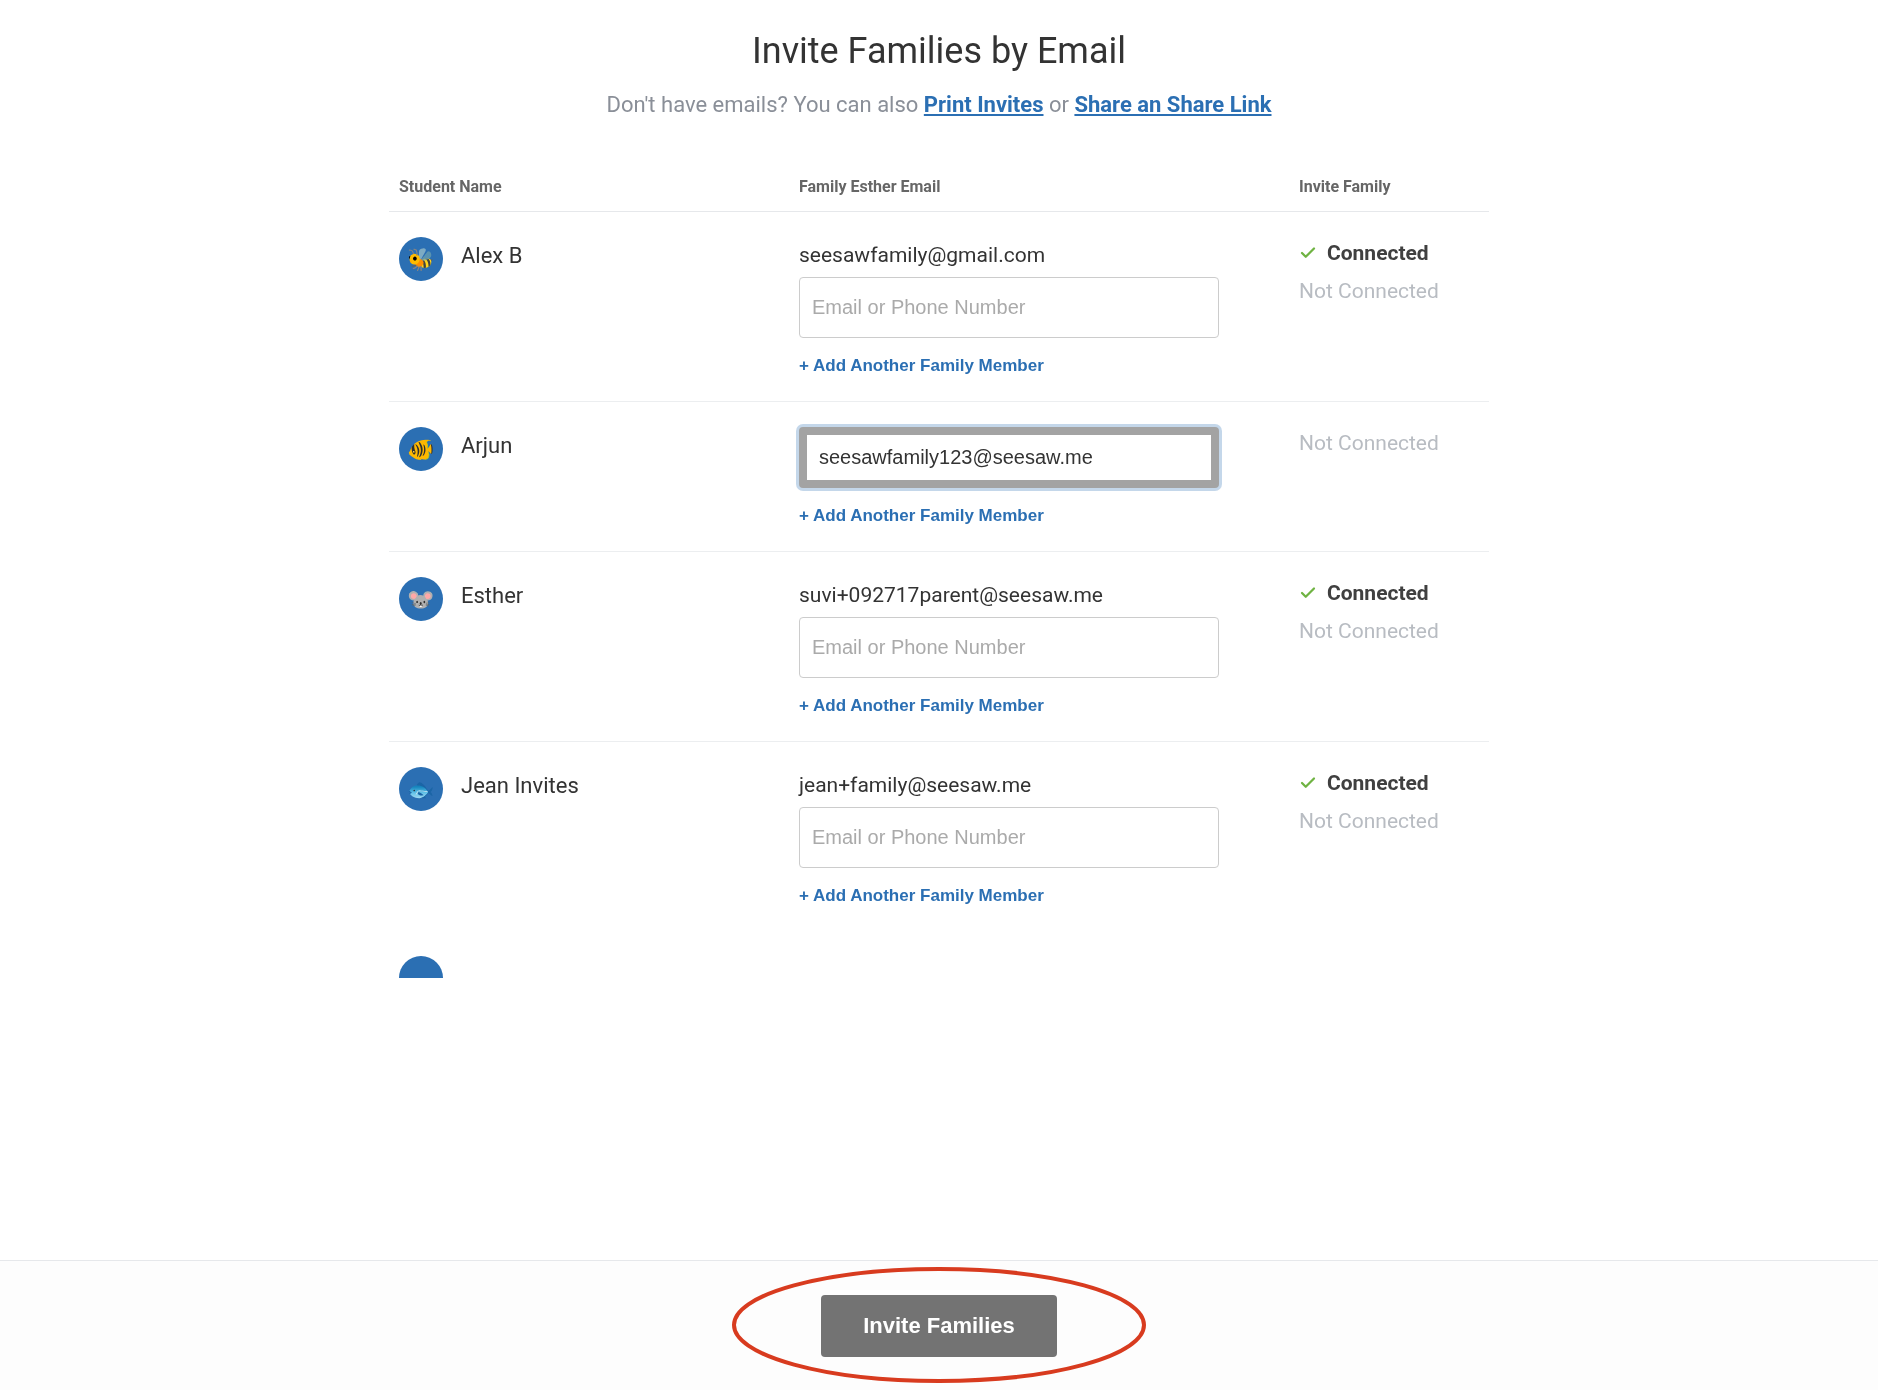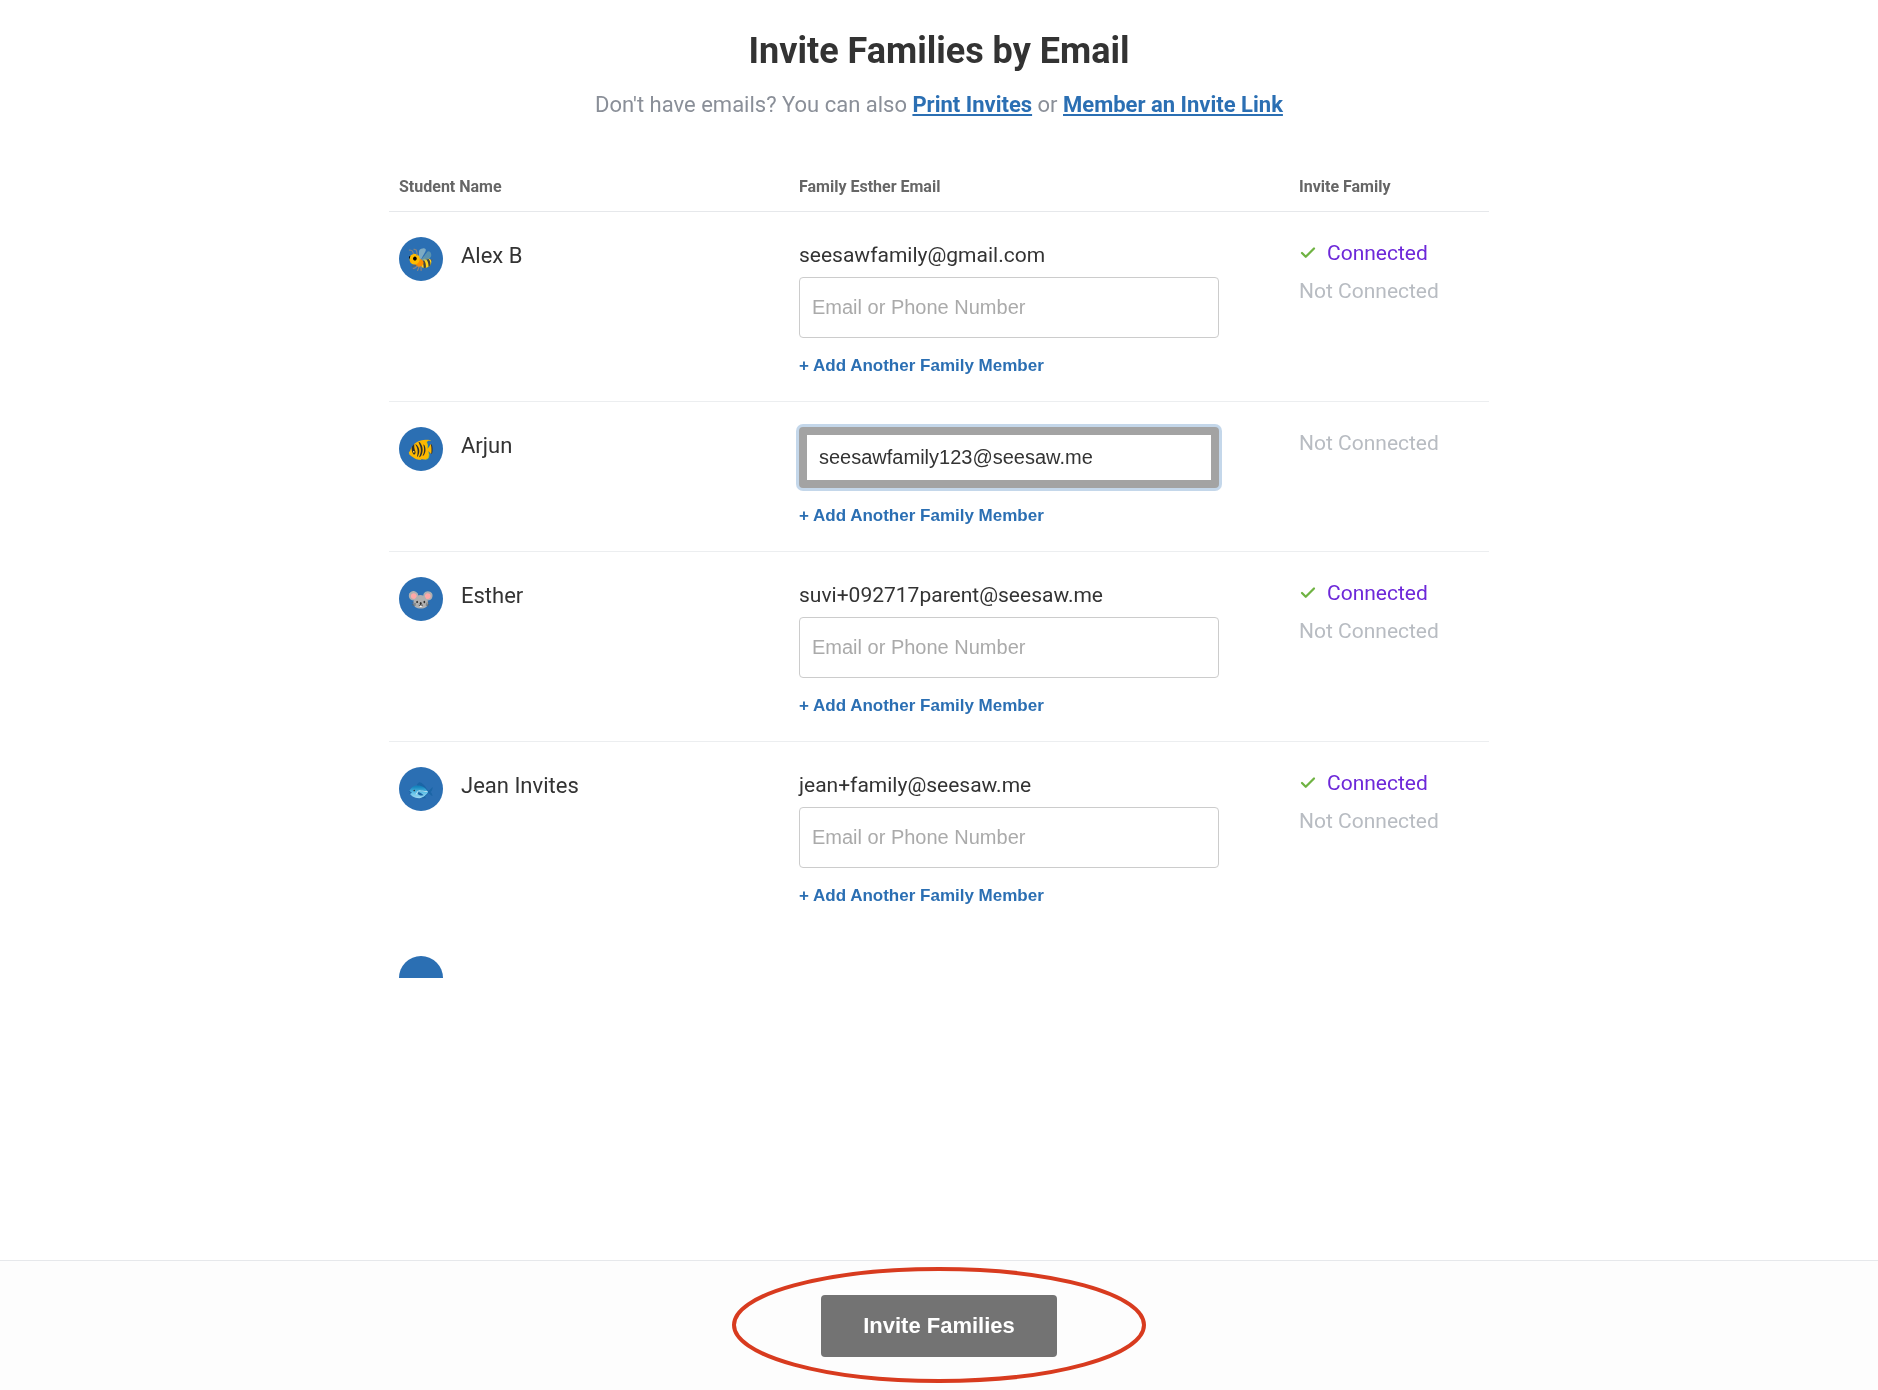--- a/index.html
+++ b/index.html
@@ -11,21 +11,21 @@
       position: relative;
     }
     .container {
       max-width: 1100px;
       margin: 0 auto;
       padding: 30px 0 200px;
     }
     .title {
       text-align: center;
       font-size: 36px;
-      font-weight: 700;
+      font-weight: 400;
       color: #333;
       margin-bottom: 20px;
     }
     .subtitle {
       text-align: center;
       font-size: 22px;
       color: #8a8f98;
       margin-bottom: 60px;
     }
     .subtitle a {
@@ -93,21 +93,21 @@
       color: #2b6fb3;
       font-size: 17px;
       font-weight: 700;
       background: none; border: none;
       cursor: pointer;
       text-align: left;
       padding: 8px 0 0;
     }
     .status-stack { display: flex; flex-direction: column; gap: 14px; padding-top: 4px;}
     .status-row { display: flex; align-items: center; gap: 10px; font-size: 21px; }
-    .status-connected { color: #6d28d9; }
+    .status-connected { color: #404040; font-weight: bold; }
     .status-notconnected { color: #b8bcc2; }
     .check-icon {
       width: 18px; height: 18px;
       display: inline-block;
     }
     .partial-row {
       display: flex;
       padding: 25px 10px 0;
     }
     .partial-avatar {
@@ -145,21 +145,21 @@
       height: 125px;
       pointer-events: none;
     }
   </style>
 </head>
 <body>
 
 <div class="container">
   <h1 class="title">Invite Families by Email</h1>
   <p class="subtitle">
-    <span>Don't have emails? You can also </span><a href="#">Print Invites</a><span> or </span><a href="#">Member an Invite Link</a>
+    <span>Don't have emails? You can also </span><a href="#">Print Invites</a><span> or </span><a href="#">Share an Share Link</a>
   </p>
 
   <div class="table-header">
     <div class="th col-name">Student Name</div>
     <div class="th col-email">Family Esther Email</div>
     <div class="th col-status">Invite Family</div>
   </div>
 
   <div id="rows">
       <div class="student-row">

